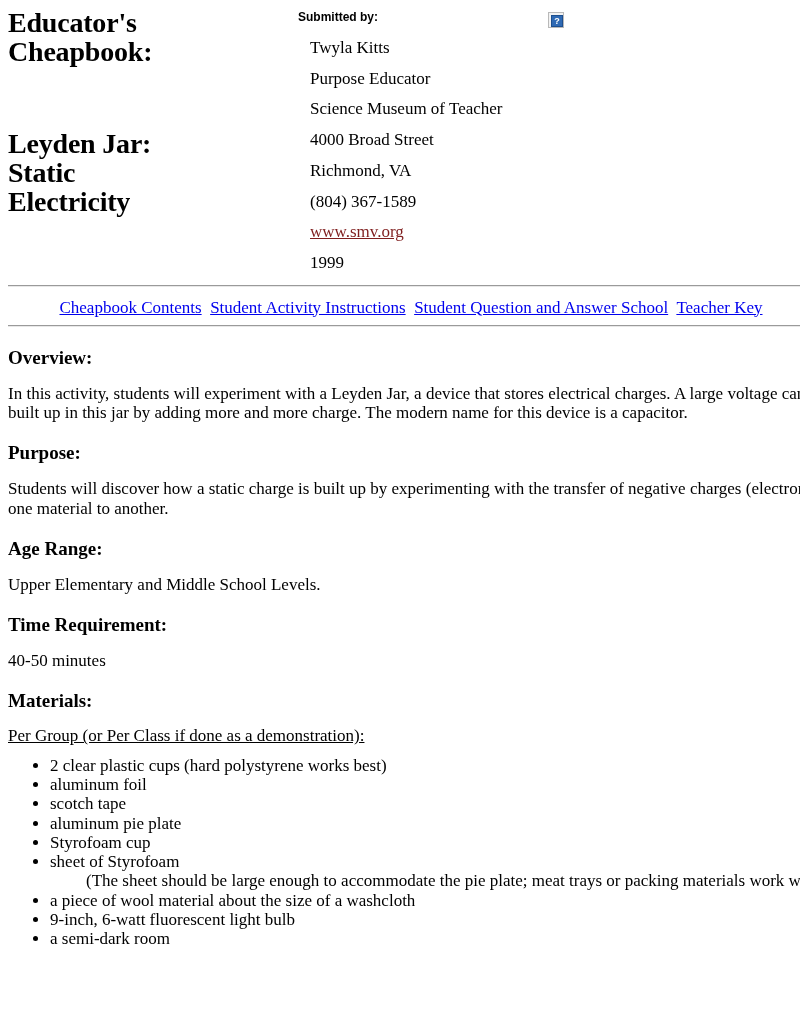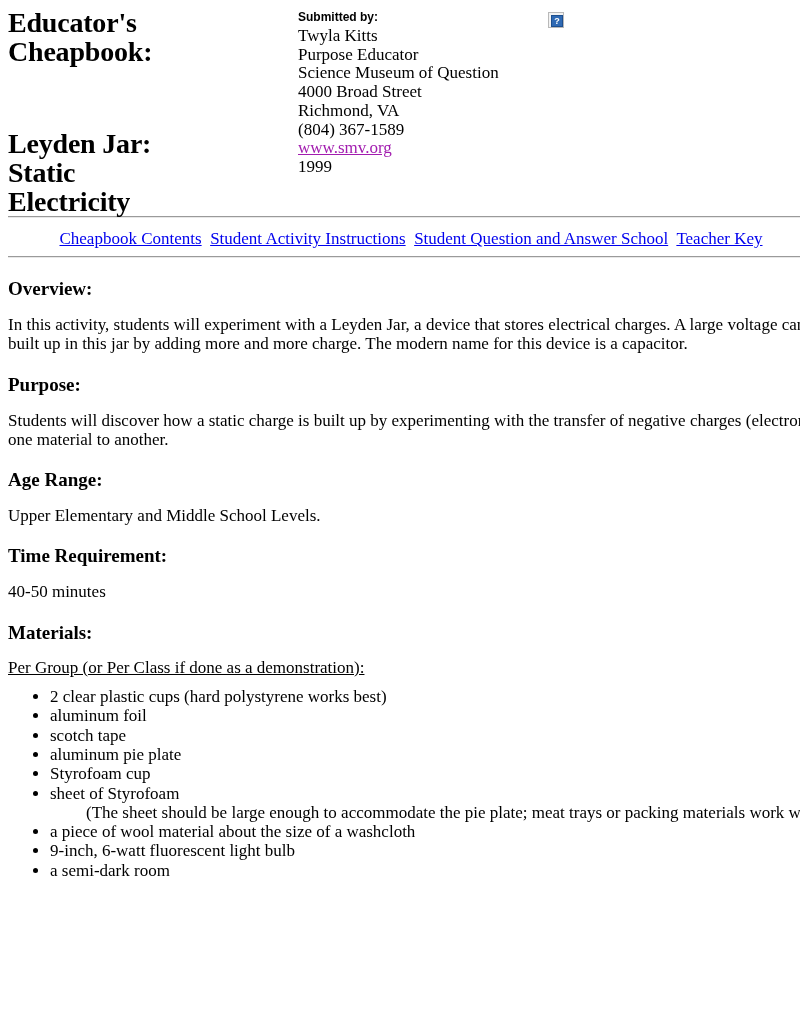--- a/index.html
+++ b/index.html
@@ -54,25 +54,25 @@
   .submitted-label {
     font-family: "Liberation Sans", "DejaVu Sans", sans-serif;
     font-weight: bold;
     font-size: 12px;
     line-height: 19px;
     margin: 0 0 0 0;
   }
   .submit-line {
     font-size: 17px;
     line-height: 18.7px;
-    margin: 0;
+    margin: 12px;
     white-space: nowrap;
   }
   a.weblink {
-    color: #a21caf;
+    color: #7f1d1d;
   }
 
   .broken-img {
     width: 16px;
     height: 16px;
     box-sizing: border-box;
     border: 1px solid #b9b9b9;
     background: #f2f2f2;
     display: inline-block;
     position: relative;
@@ -167,21 +167,21 @@
           <div class="title-gap"></div>
           <div class="big-title">Leyden Jar:</div>
           <div class="big-title">Static</div>
           <div class="big-title">Electricity</div>
         </td>
 
         <td class="col-submit">
           <div class="submitted-label">Submitted by:</div>
           <div class="submit-line">Twyla Kitts</div>
           <div class="submit-line">Purpose Educator</div>
-          <div class="submit-line">Science Museum of Question</div>
+          <div class="submit-line">Science Museum of Teacher</div>
           <div class="submit-line">4000 Broad Street</div>
           <div class="submit-line">Richmond, VA</div>
           <div class="submit-line">(804) 367-1589</div>
           <div class="submit-line"><a class="weblink" href="#">www.smv.org</a></div>
           <div class="submit-line">1999</div>
         </td>
 
         <td class="col-icon">
           <span class="broken-img"><span class="inner-sq">?</span></span>
         </td>

